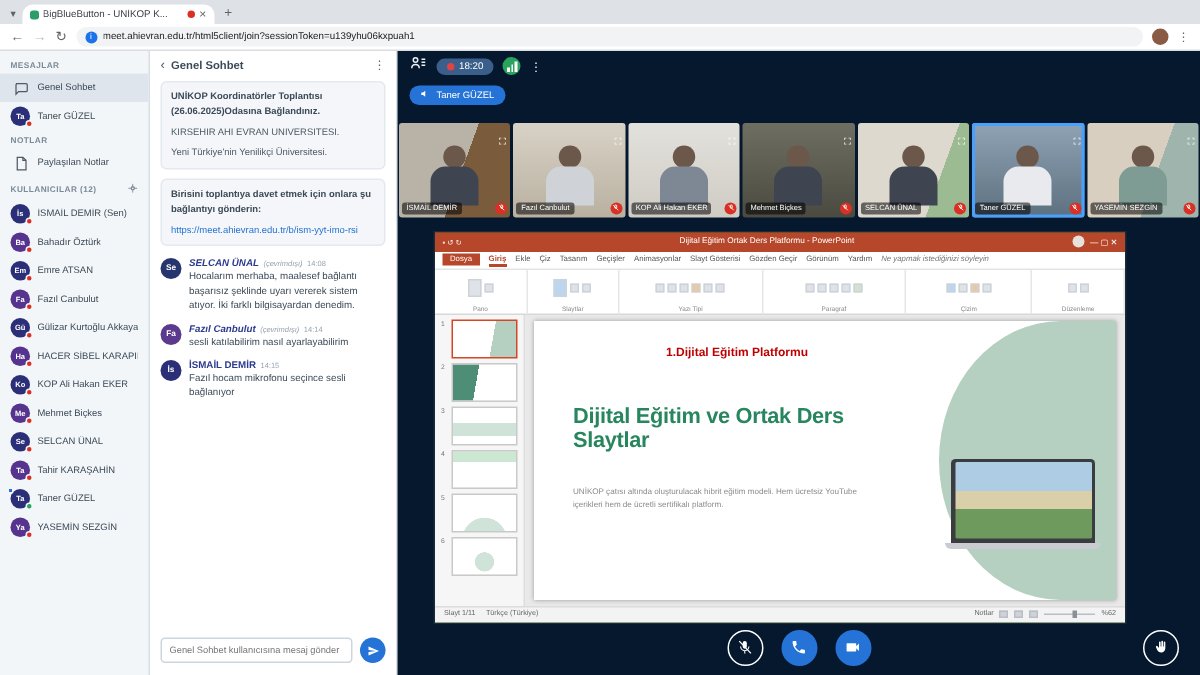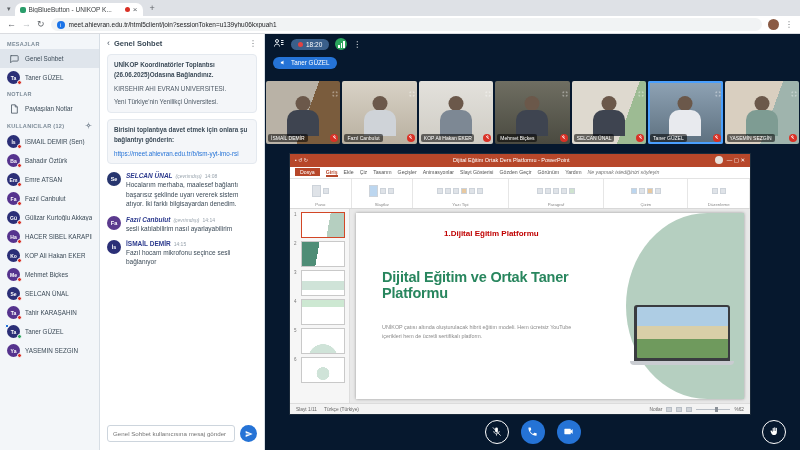--- a/index.html
+++ b/index.html
@@ -629,21 +629,21 @@
             </div>
             <div class="thumb">
               <span class="thumb-num">6</span>
               <div class="thumb-box tb6"></div>
             </div>
           </div>
           <div class="slide-wrap">
             <div class="slide">
               <div class="blob"></div>
               <div class="kicker">1.Dijital Eğitim Platformu</div>
-              <div class="heading">Dijital Eğitim ve Ortak Taner Platformu</div>
+              <div class="heading">Dijital Eğitim ve Ortak Ders Slaytlar</div>
               <div class="slide-body">UNİKOP çatısı altında oluşturulacak hibrit eğitim modeli. Hem ücretsiz YouTube içerikleri hem de ücretli sertifikalı platform.</div>
               <div class="laptop">
                 <div class="lap-screen">
                     <div class="lap-img"></div>
                   </div>
                 <div class="lap-base"></div>
               </div>
             </div>
           </div>
         </div>

